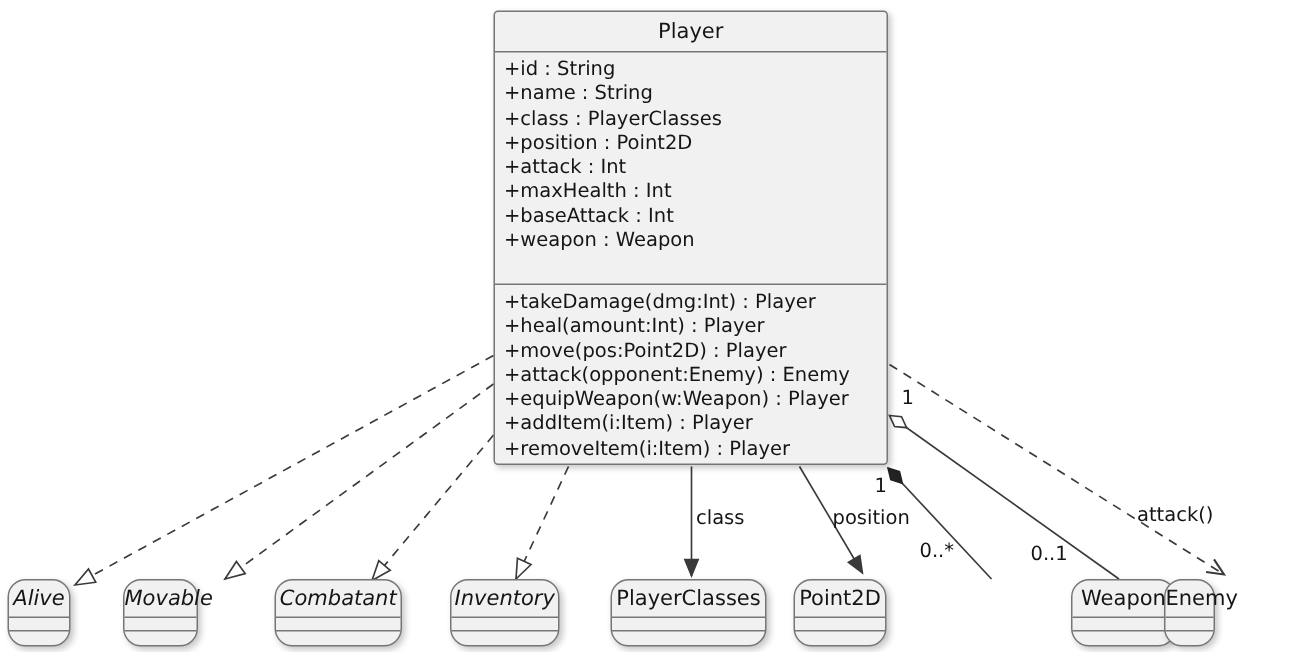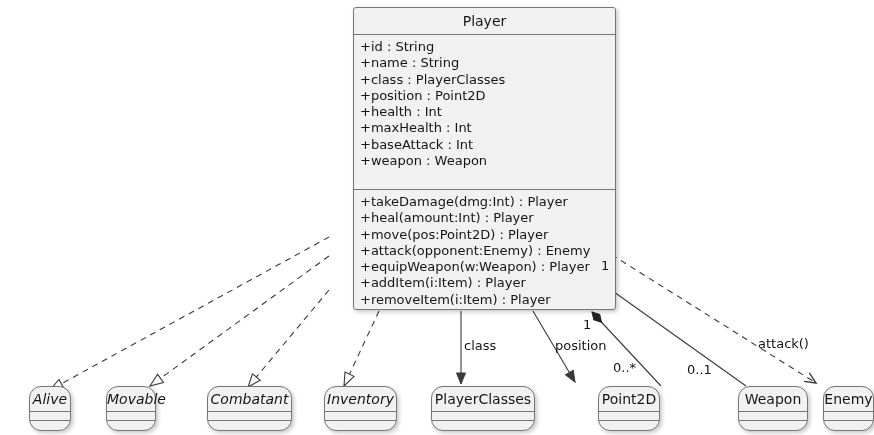--- a/index.html
+++ b/index.html
@@ -13,21 +13,20 @@
     overflow: hidden;
   }
   .edges { position: absolute; left: 0; top: 0; }
   .cls {
     position: absolute;
     background: #f1f1f1;
     border: 1px solid #767676;
     border-radius: 3px;
     box-shadow: 2px 2px 4px rgba(0,0,0,0.22);
     box-sizing: border-box;
-    margin-left: 24px;
   }
   .cls-title {
     text-align: center;
     font-size: 14px;
     border-bottom: 1px solid #767676;
     white-space: nowrap;
     overflow: visible;
   }
   .player { left: 329px; top: 7px; width: 263px; height: 303px; }
   .player .cls-title { height: 26px; line-height: 26px; }
@@ -92,21 +91,21 @@
     <path d="M593,243 L816,383" fill="none" stroke="#3a3a3a" stroke-width="1.1" stroke-dasharray="6 5" marker-end="url(#arrow-open)"></path>
   </svg>
 
   <div class="cls player">
     <div class="cls-title">Player</div>
     <ul class="members attrs">
       <li>+id : String</li>
       <li>+name : String</li>
       <li>+class : PlayerClasses</li>
       <li>+position : Point2D</li>
-      <li>+health : Int</li>
+      <li>+attack : Int</li>
       <li>+maxHealth : Int</li>
       <li>+baseAttack : Int</li>
       <li>+weapon : Weapon</li>
     </ul>
     <ul class="members ops">
       <li>+takeDamage(dmg:Int) : Player</li>
       <li>+heal(amount:Int) : Player</li>
       <li>+move(pos:Point2D) : Player</li>
       <li>+attack(opponent:Enemy) : Enemy</li>
       <li>+equipWeapon(w:Weapon) : Player</li>
@@ -133,31 +132,31 @@
   <div class="cls small italic" style="left:300px;width:73px">
     <div class="cls-title">Inventory</div>
     <div class="compartment"></div>
     <div class="compartment"></div>
   </div>
   <div class="cls small" style="left:407px;width:104px">
     <div class="cls-title">PlayerClasses</div>
     <div class="compartment"></div>
     <div class="compartment"></div>
   </div>
-  <div class="cls small" style="left:574px;width:62px">
+  <div class="cls small" style="left:529px;width:62px">
     <div class="cls-title">Point2D</div>
     <div class="compartment"></div>
     <div class="compartment"></div>
   </div>
   <div class="cls small" style="left:714px;width:70px">
     <div class="cls-title">Weapon</div>
     <div class="compartment"></div>
     <div class="compartment"></div>
   </div>
-  <div class="cls small" style="left:799px;width:51px">
+  <div class="cls small" style="left:776px;width:34px">
     <div class="cls-title">Enemy</div>
     <div class="compartment"></div>
     <div class="compartment"></div>
   </div>
 
   <div class="edge-label" style="left:464px;top:338px">class</div>
   <div class="edge-label" style="left:555px;top:338px">position</div>
   <div class="edge-label" style="left:583px;top:317px">1</div>
   <div class="edge-label" style="left:613px;top:360px">0..*</div>
   <div class="edge-label" style="left:601px;top:258px">1</div>

